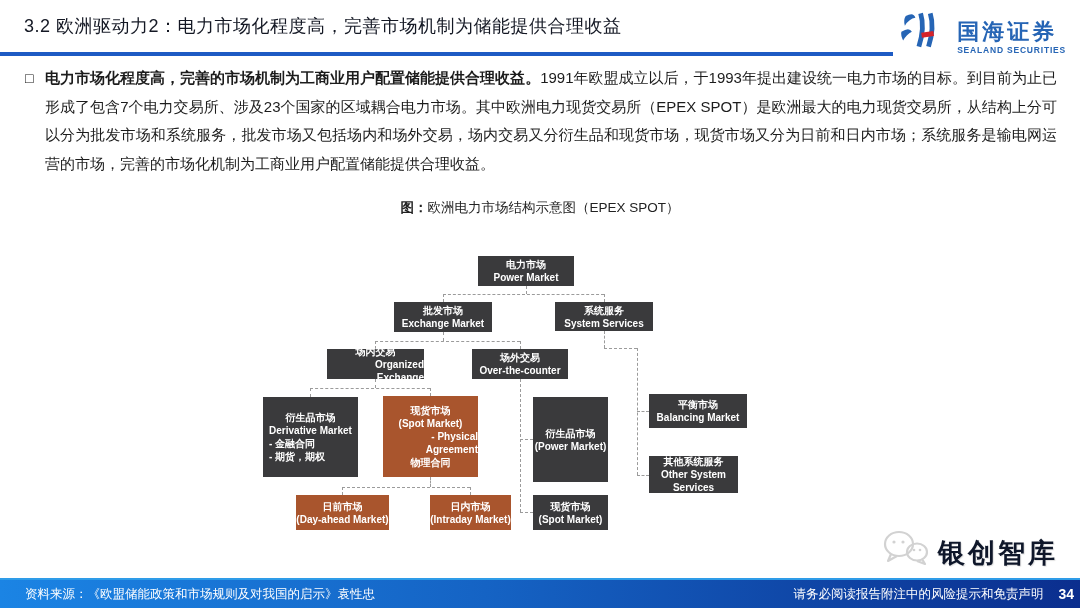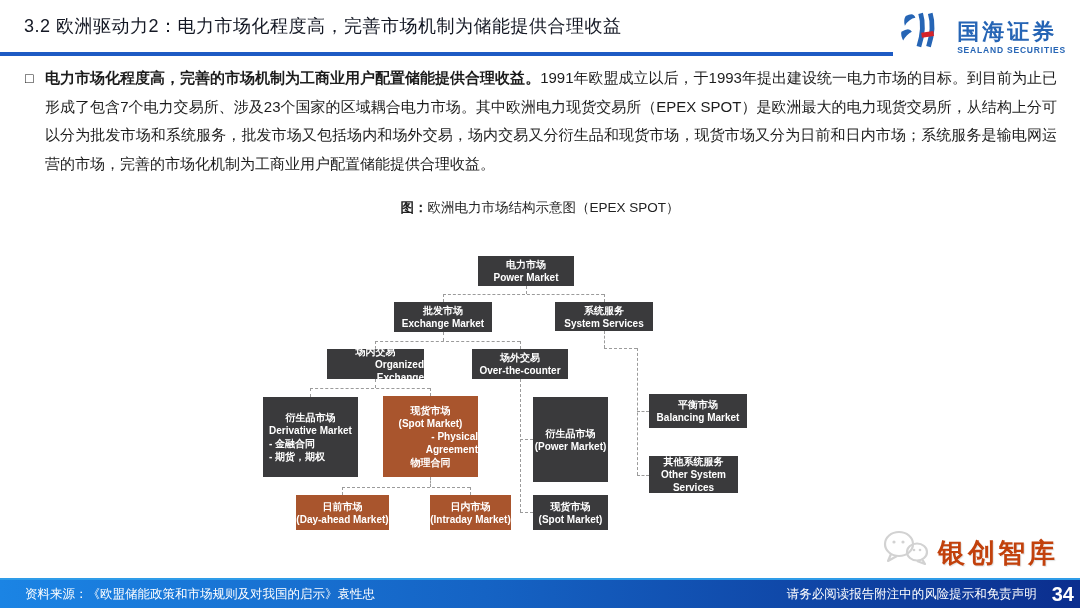--- a/index.html
+++ b/index.html
@@ -43,33 +43,33 @@
     font-size:10px; line-height:13px; text-align:right; font-weight:bold;
   }
   .node.orange { background:#a9552d; }
   .node .ln-left { align-self:flex-start; padding-left:6px; }
   .conn { position:absolute; }
   .conn.v { border-left:1px dashed #9b9b9b; width:0; }
   .conn.h { border-top:1px dashed #9b9b9b; height:0; }
   
   .watermark {
     position:absolute; right:22px; bottom:33px; display:flex; align-items:center; gap:9px;
-    color:#c2410c; font-size:27px; font-weight:bold; letter-spacing:3px;
+    color:#0f172a; font-size:27px; font-weight:bold; letter-spacing:3px;
     text-shadow:-1px -1px 0 rgba(255,255,255,0.95), 1px 1px 1px rgba(0,0,0,0.12);
   }
   
   .footer {
     position:absolute; left:0; bottom:0; width:1080px; height:30px;
     background:linear-gradient(90deg,#1b84e4 0%,#1563c4 45%,#0b2e8e 100%);
     border-top:2px solid #2e9ce8;
     display:flex; align-items:center; justify-content:space-between;
     color:#ffffff; font-size:12.5px; padding:0 6px 0 25px;
   }
   .footer-right { display:flex; align-items:center; gap:15px; }
-  .footer-page { font-size:20px; font-weight:bold; }
+  .footer-page { font-size:14px; font-weight:bold; }
 </style>
 </head>
 <body>
 
 <div class="page">
 
   <div class="title">3.2 欧洲驱动力2：电力市场化程度高，完善市场机制为储能提供合理收益</div>
   <div class="header-rule"></div>
 
   <div class="logo">

